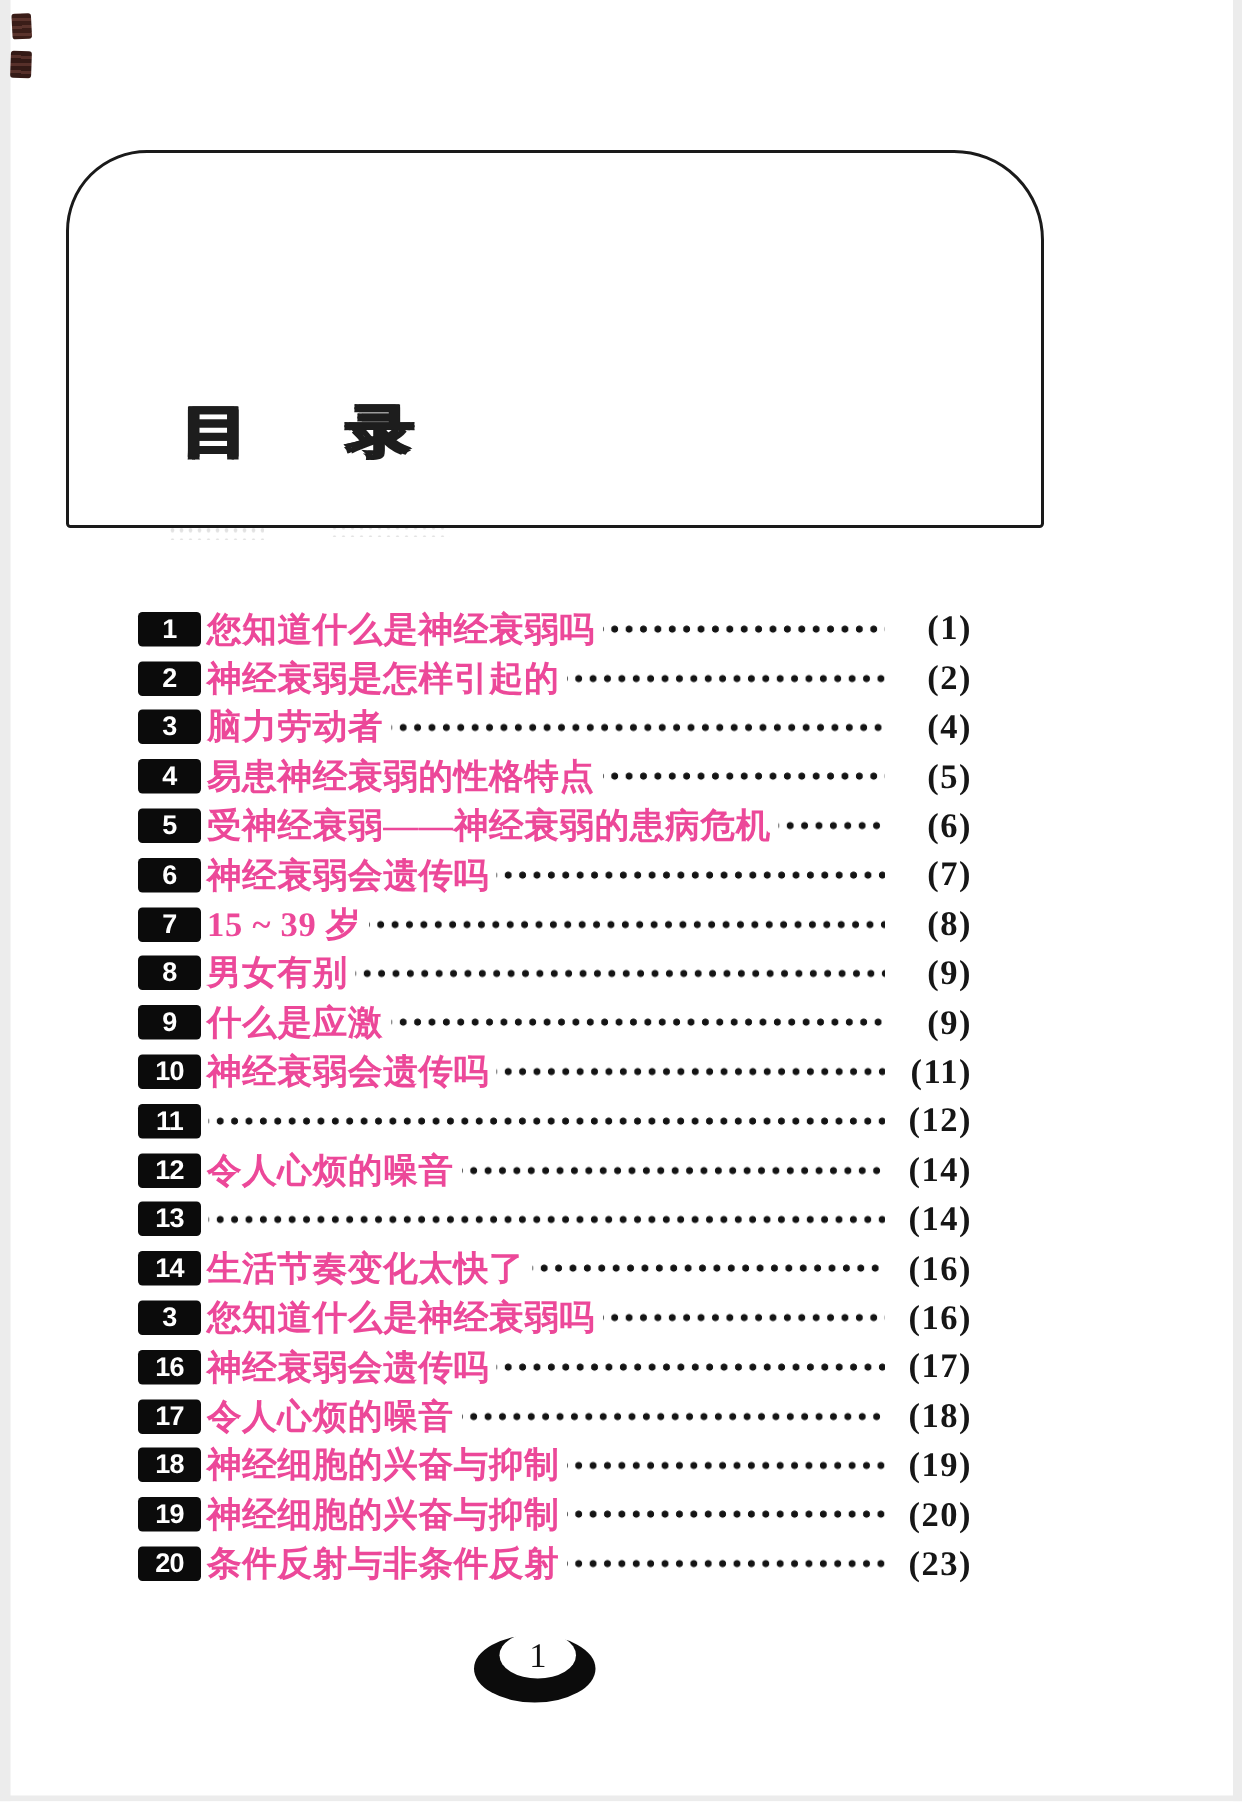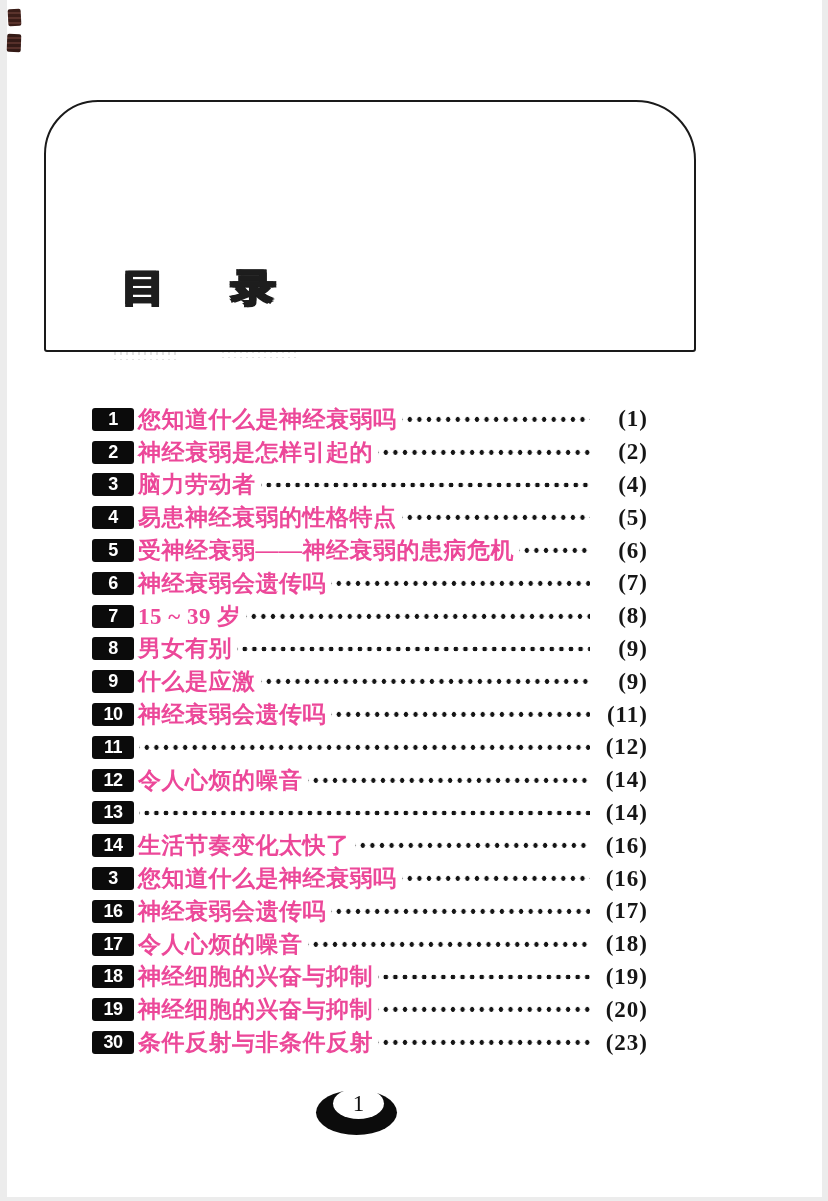--- a/index.html
+++ b/index.html
@@ -199,21 +199,21 @@
         <span class="leader"></span>
         <span class="epage">(19)</span>
       </div>
       <div class="toc-row">
         <span class="badge">19</span>
         <span class="etitle">神经细胞的兴奋与抑制</span>
         <span class="leader"></span>
         <span class="epage">(20)</span>
       </div>
       <div class="toc-row">
-        <span class="badge">30</span>
+        <span class="badge">20</span>
         <span class="etitle">条件反射与非条件反射</span>
         <span class="leader"></span>
         <span class="epage">(23)</span>
       </div>
     </div>
 
   <div class="footer-oval">
     <div class="footer-oval-inner">1</div>
   </div>
 

